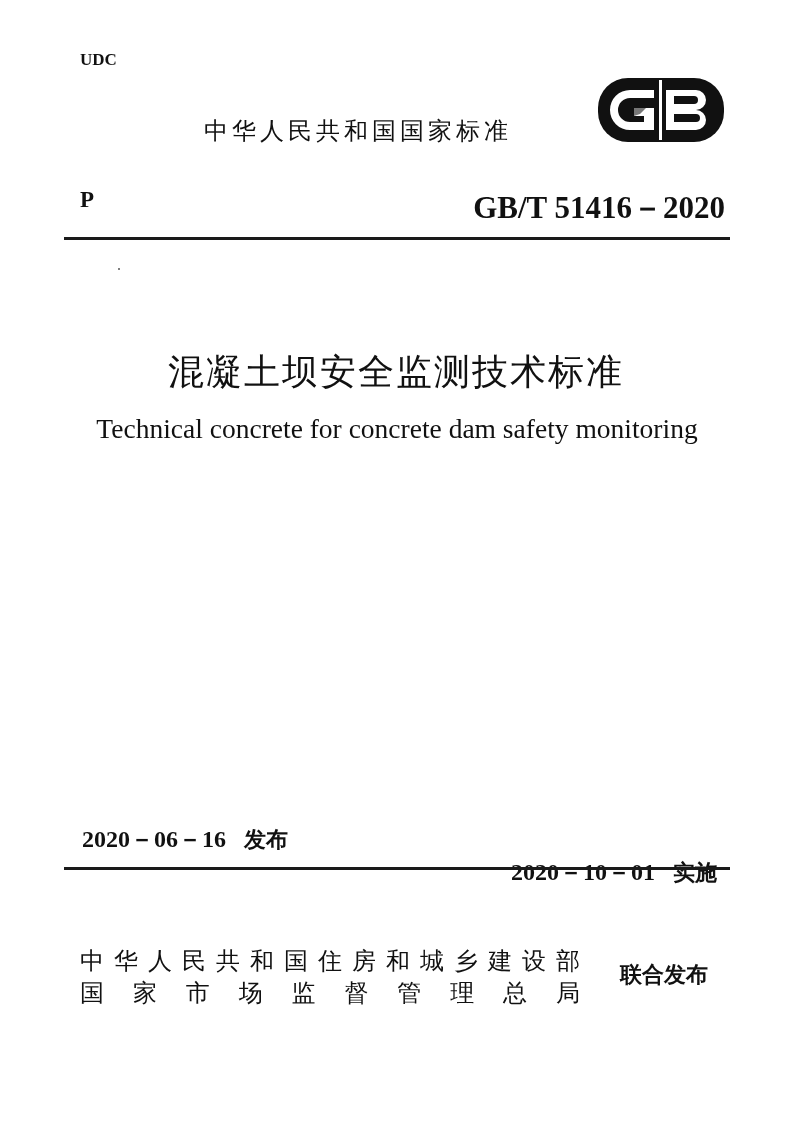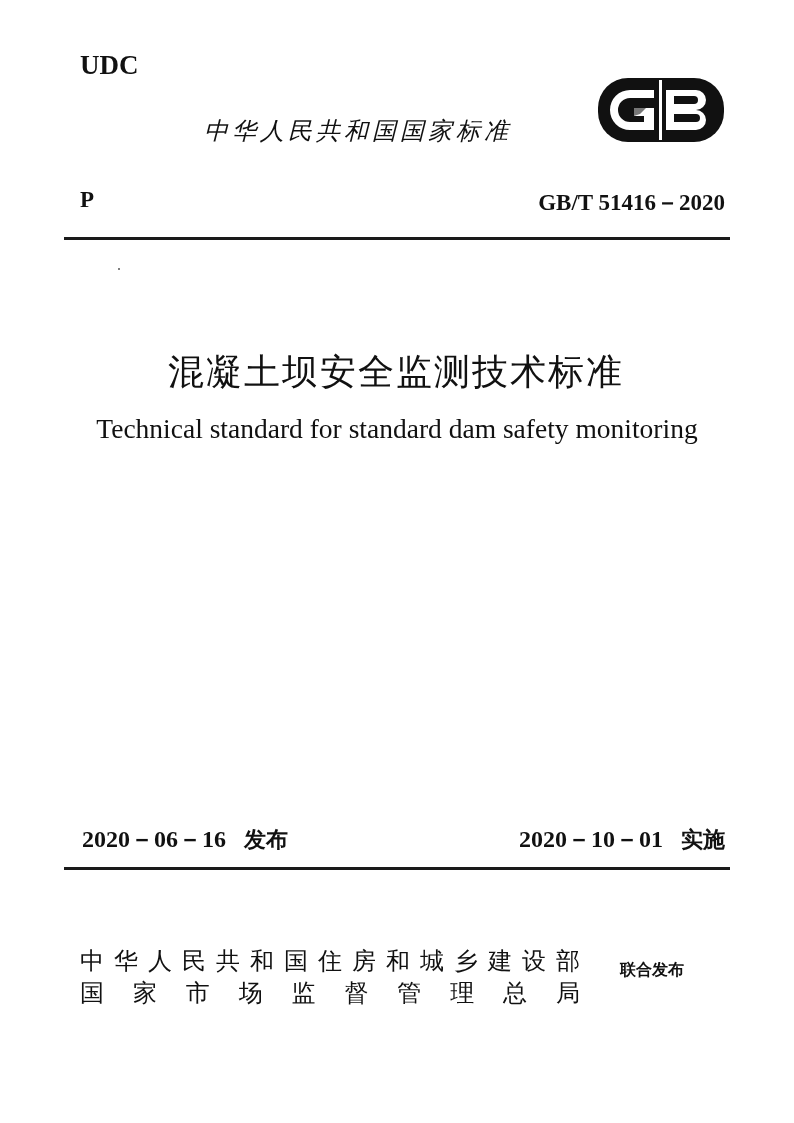--- a/index.html
+++ b/index.html
@@ -14,45 +14,44 @@
       overflow: hidden;
       color: #111111;
       font-family: "DejaVu Sans", sans-serif;
     }
     .abs { position: absolute; }
 
     .udc {
       left: 80px; top: 50px;
       font-family: "Liberation Serif", serif;
       font-weight: bold;
-      font-size: 27px;
+      font-size: 17px;
       letter-spacing: 0px;
     }
     .national-std {
       left: 204px; top: 115px;
       font-family: "DejaVu Sans", sans-serif;
       font-size: 24px;
       letter-spacing: 4px;
-      font-style: italic;
     }
     .gb-logo {
       left: 596px; top: 76px;
       width: 130px; height: 68px;
     }
     .category {
       left: 80px; top: 187px;
       font-family: "Liberation Serif", serif;
       font-weight: bold;
       font-size: 23px;
     }
     .std-number {
       right: 69px; top: 187px;
       font-family: "Liberation Serif", serif;
       font-weight: bold;
-      font-size: 23px;
+      font-size: 31px;
       white-space: pre;
       margin-left: 35px;
     }
     .rule {
       left: 64px;
       width: 666px;
       height: 3px;
       background: #1a1a1a;
     }
     .rule-top { top: 237px; }
@@ -79,21 +78,21 @@
     }
 
     .issue-date, .impl-date {
       top: 823px;
       font-family: "Liberation Serif", serif;
       font-weight: bold;
       font-size: 24px;
       white-space: pre;
     }
     .issue-date { left: 82px; }
-    .impl-date { right: 69px; }
+    .impl-date { right: 77px; margin-top: 33px; }
     .date-suffix {
       font-family: "DejaVu Sans", sans-serif;
       font-weight: bold;
       font-size: 22px;
     }
 
     .issuer-line {
       left: 80px;
       width: 500px;
       display: flex;
@@ -101,21 +100,21 @@
       font-family: "DejaVu Sans", sans-serif;
       font-size: 24px;
     }
     .issuer-line-1 { top: 945px; }
     .issuer-line-2 { top: 977px; }
 
     .joint-release {
       left: 620px; top: 960px;
       font-family: Liberation Mono, monospace;
       font-weight: bold;
-      font-size: 16px;
+      font-size: 22px;
     }
   </style>
 </head>
 <body>
 
 <div class="abs udc">UDC</div>
 
 <div class="abs national-std">中华人民共和国国家标准</div>
 
 <div class="abs gb-logo">
@@ -135,21 +134,21 @@
 </div>
 
 <div class="abs category">P</div>
 <div class="abs std-number">GB/T 51416－2020</div>
 
 <div class="abs rule rule-top"></div>
 
 <div class="abs speck" style="left:118px; top:268px;"></div>
 
 <div class="abs title-cn">混凝土坝安全监测技术标准</div>
-<div class="abs title-en">Technical standard for standard dam safety monitoring</div>
+<div class="abs title-en">Technical concrete for concrete dam safety monitoring</div>
 
 <div class="abs issue-date"><span>2020－06－16</span>   <span class="date-suffix">发布</span></div>
 
 <div class="abs impl-date"><span>2020－10－01</span>   <span class="date-suffix">实施</span></div>
 
 <div class="abs rule rule-bottom"></div>
 
 <div class="abs issuer-line issuer-line-1">
   <span>中</span>
   <span>华</span>

